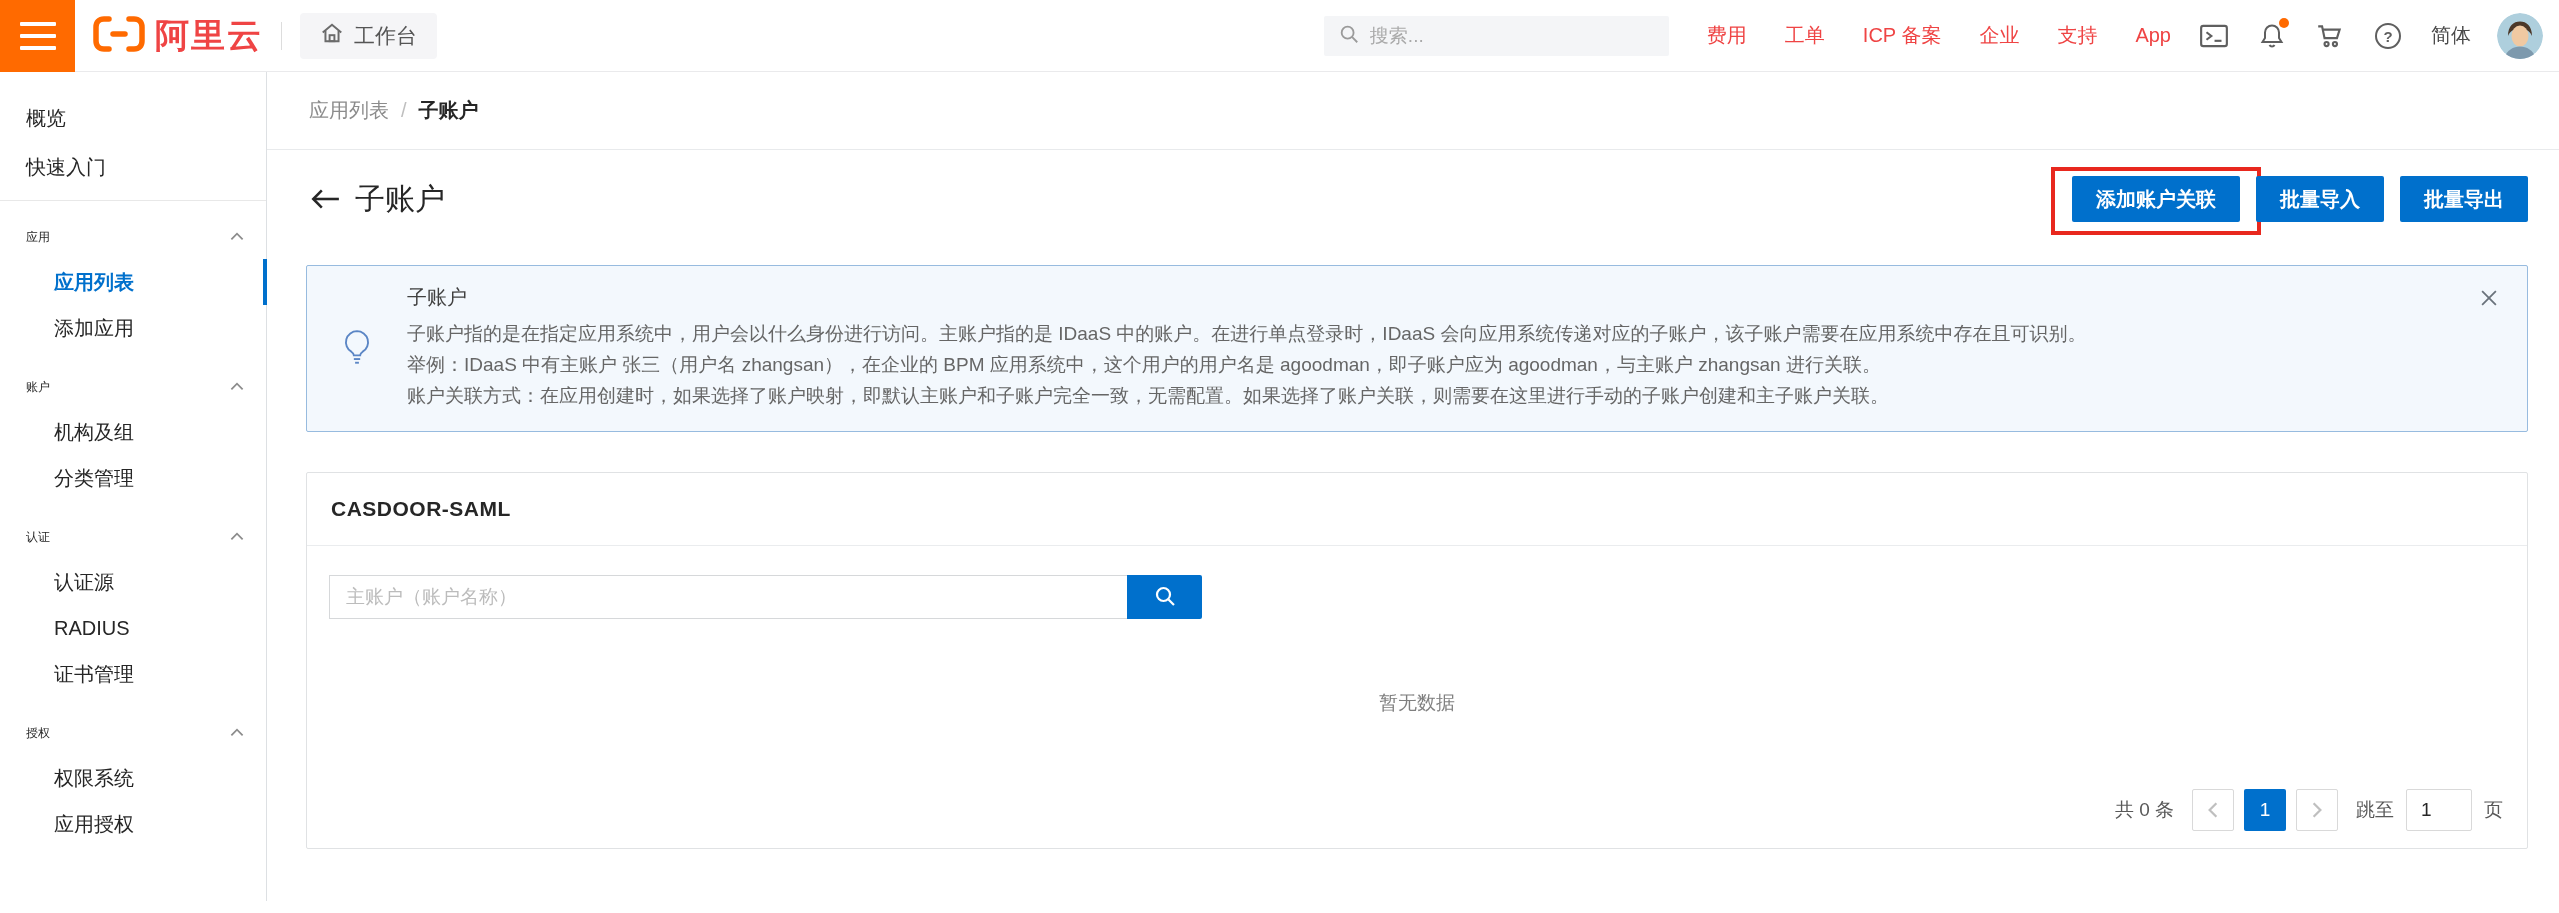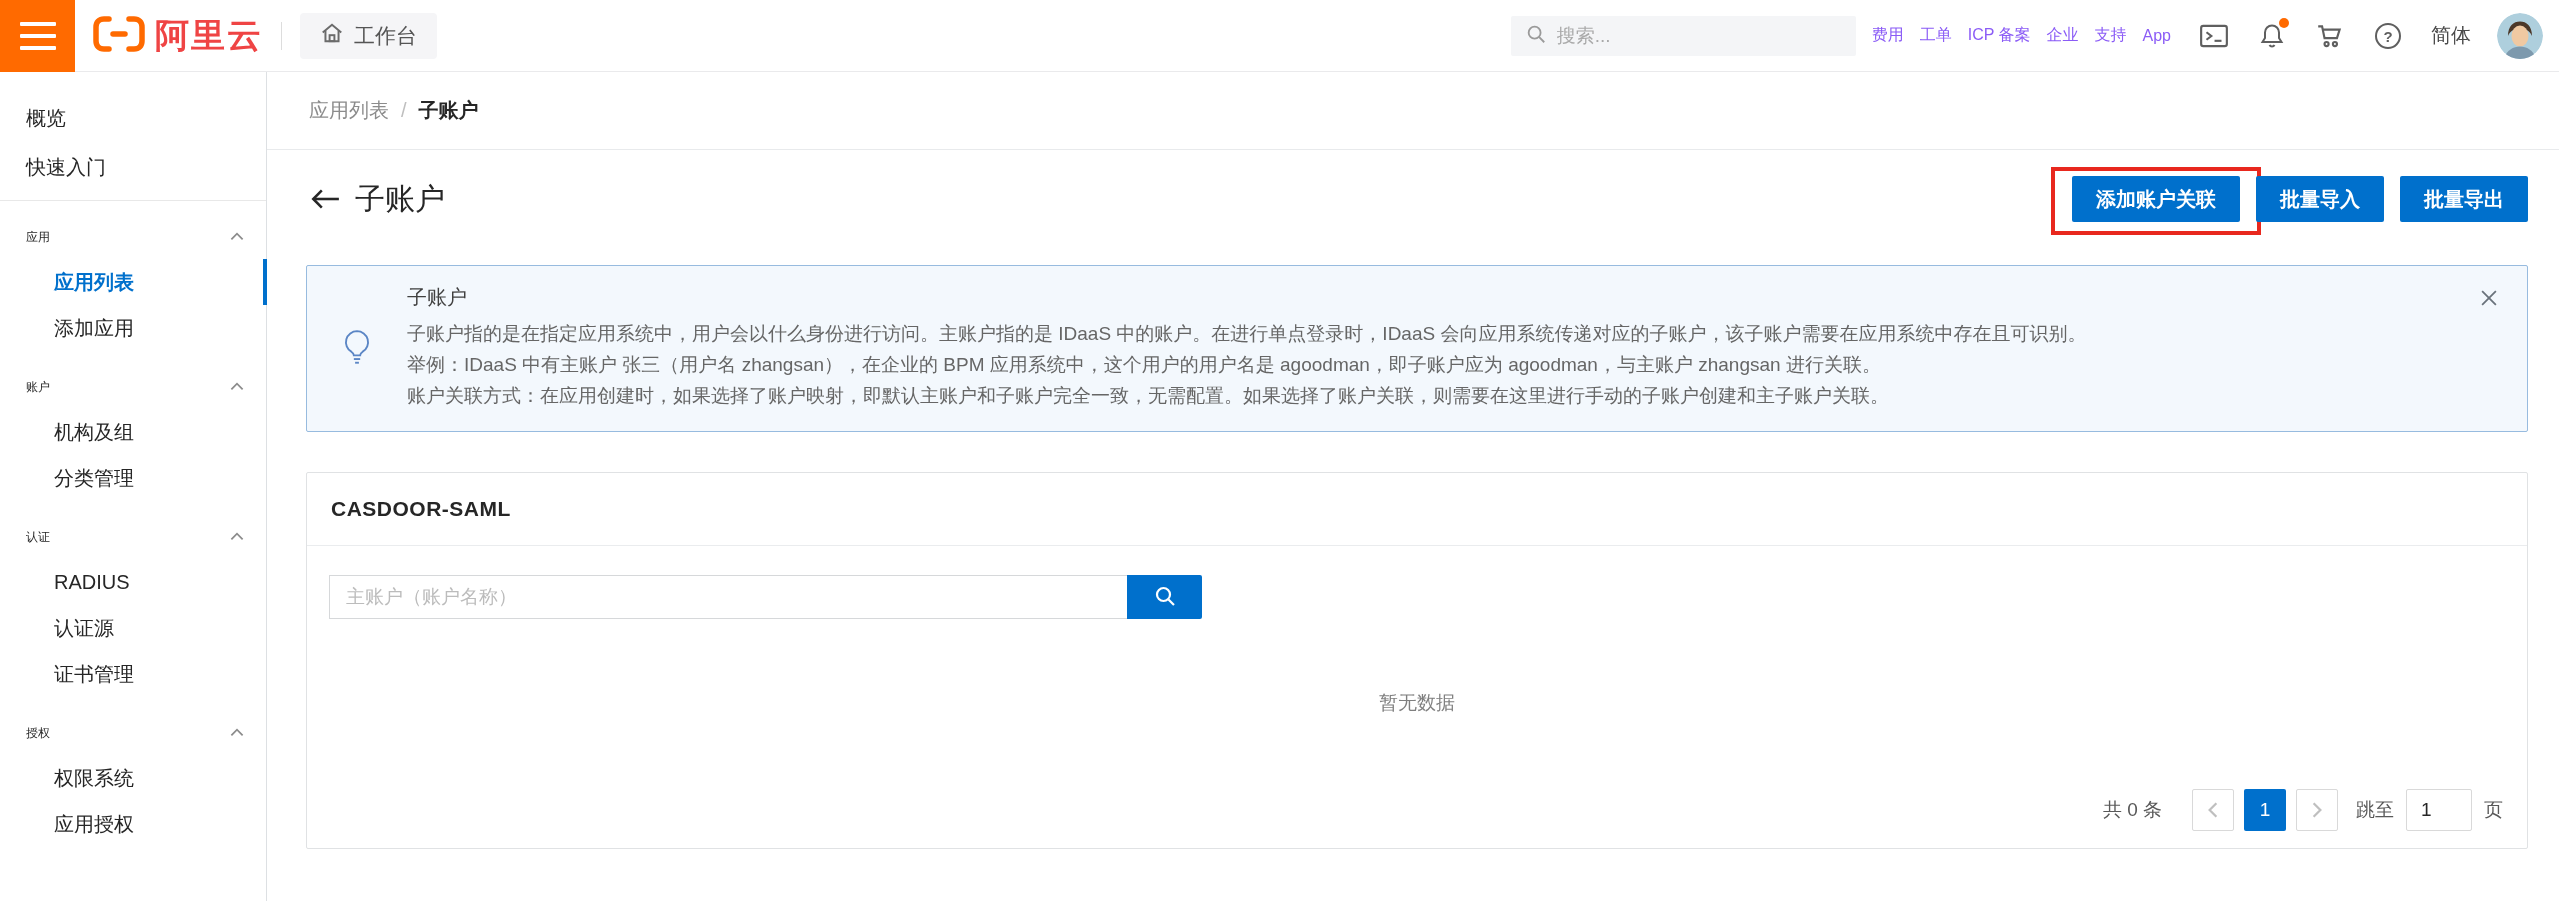--- a/index.html
+++ b/index.html
@@ -16,21 +16,21 @@
   .logo-text { font-size:34px; font-weight:700; color:#ef4444; letter-spacing:2px; }
   .logo-divider { width:1px; height:28px; background:#ddd; margin:0 18px; flex:none; }
   .workbench-chip { height:46px; background:#f5f5f7; border-radius:4px; padding:0 20px;
     display:flex; align-items:center; gap:10px; font-size:21px; color:#555; cursor:pointer; flex:none; }
   .topbar-right { margin-left:auto; display:flex; align-items:center; padding-right:16px; }
   .search-box { width:345px; height:40px; background:#f4f5f7; border-radius:2px;
     display:flex; align-items:center; padding:0 14px; gap:10px; }
   .search-box input { flex:1; border:none; outline:none; background:transparent; font-size:19px; color:#333;
     font-family:inherit; }
   .search-box input::placeholder { color:#a9a9a9; }
-  .top-nav-item { margin-left:16px; font-size:16px; color:#8b5cf6; cursor:pointer; white-space:nowrap; }
+  .top-nav-item { margin-left:38px; font-size:20px; color:#ef4444; cursor:pointer; white-space:nowrap; }
   .top-icon { margin-left:28px; width:30px; height:30px; display:flex; align-items:center;
     justify-content:center; cursor:pointer; position:relative; }
   .bell-badge { position:absolute; top:-3px; right:-2px; width:10px; height:10px; border-radius:50%;
     background:#ff6a00; }
   .lang { margin-left:28px; font-size:20px; color:#4a4a4a; cursor:pointer; }
   .avatar { margin-left:26px; width:46px; height:46px; border-radius:50%; overflow:hidden; cursor:pointer; flex:none; }
 
   
   .sidebar { position:absolute; top:72px; left:0; bottom:12px; width:267px; background:#fff;
     border-right:1px solid #dde0e3; padding-top:22px; z-index:4; }
@@ -79,21 +79,21 @@
   .panel-search input::placeholder { color:#bcbcbc; }
   .search-btn { width:75px; height:44px; background:#0070cc; border:none; border-radius:0 2px 2px 0;
     display:flex; align-items:center; justify-content:center; cursor:pointer; }
   .table-wrap { margin:34px 22px 0; }
   table { width:100%; border-collapse:collapse; table-layout:fixed; }
   thead th { height:48px; background:#f4f5f6; border-bottom:1px solid #dadcde; font-size:19px;
     font-weight:700; color:#4a4a4a; text-align:left; padding-left:26px; }
   .empty { height:100px; display:flex; align-items:center; justify-content:center;
     font-size:19px; color:#7f7f7f; }
   .pagination { display:flex; align-items:center; justify-content:flex-end; margin:36px 24px 17px; }
-  .pg-total { font-size:19px; color:#595959; margin-right:30px; }
+  .pg-total { font-size:19px; color:#595959; margin-right:18px; }
   .pg-btn { width:42px; height:42px; border:1px solid #d9d9d9; border-radius:2px; background:#fff;
     display:flex; align-items:center; justify-content:center; cursor:pointer; }
   .pg-cur { width:42px; height:42px; border-radius:2px; background:#0070cc; color:#fff; font-size:19px;
     display:flex; align-items:center; justify-content:center; margin:0 10px; cursor:pointer; }
   .pg-jump-label { font-size:19px; color:#595959; margin:0 12px 0 18px; }
   .pg-input { width:66px; height:42px; border:1px solid #d9d9d9; border-radius:2px; padding-left:14px;
     font-size:19px; color:#262626; outline:none; font-family:inherit; }
   .pg-unit { font-size:19px; color:#595959; margin-left:12px; }
 </style>
 </head>
@@ -228,24 +228,24 @@
 
   <div class="side-group">
     <span>认证</span>
     <span>
       <svg width="14" height="9" viewBox="0 0 12 8" fill="none" stroke="#8c8c8c" stroke-width="1.6">
           <polyline points="1,6.5 6,1.5 11,6.5"></polyline>
         </svg>
     </span>
   </div>
   <div class="side-sub">
+      <span>认证源</span>
+    </div>
+  <div class="side-sub">
       <span>RADIUS</span>
-    </div>
-  <div class="side-sub">
-      <span>认证源</span>
     </div>
   <div class="side-sub">
       <span>证书管理</span>
     </div>
 
   <div class="side-group">
     <span>授权</span>
     <span>
       <svg width="14" height="9" viewBox="0 0 12 8" fill="none" stroke="#8c8c8c" stroke-width="1.6">
           <polyline points="1,6.5 6,1.5 11,6.5"></polyline>

